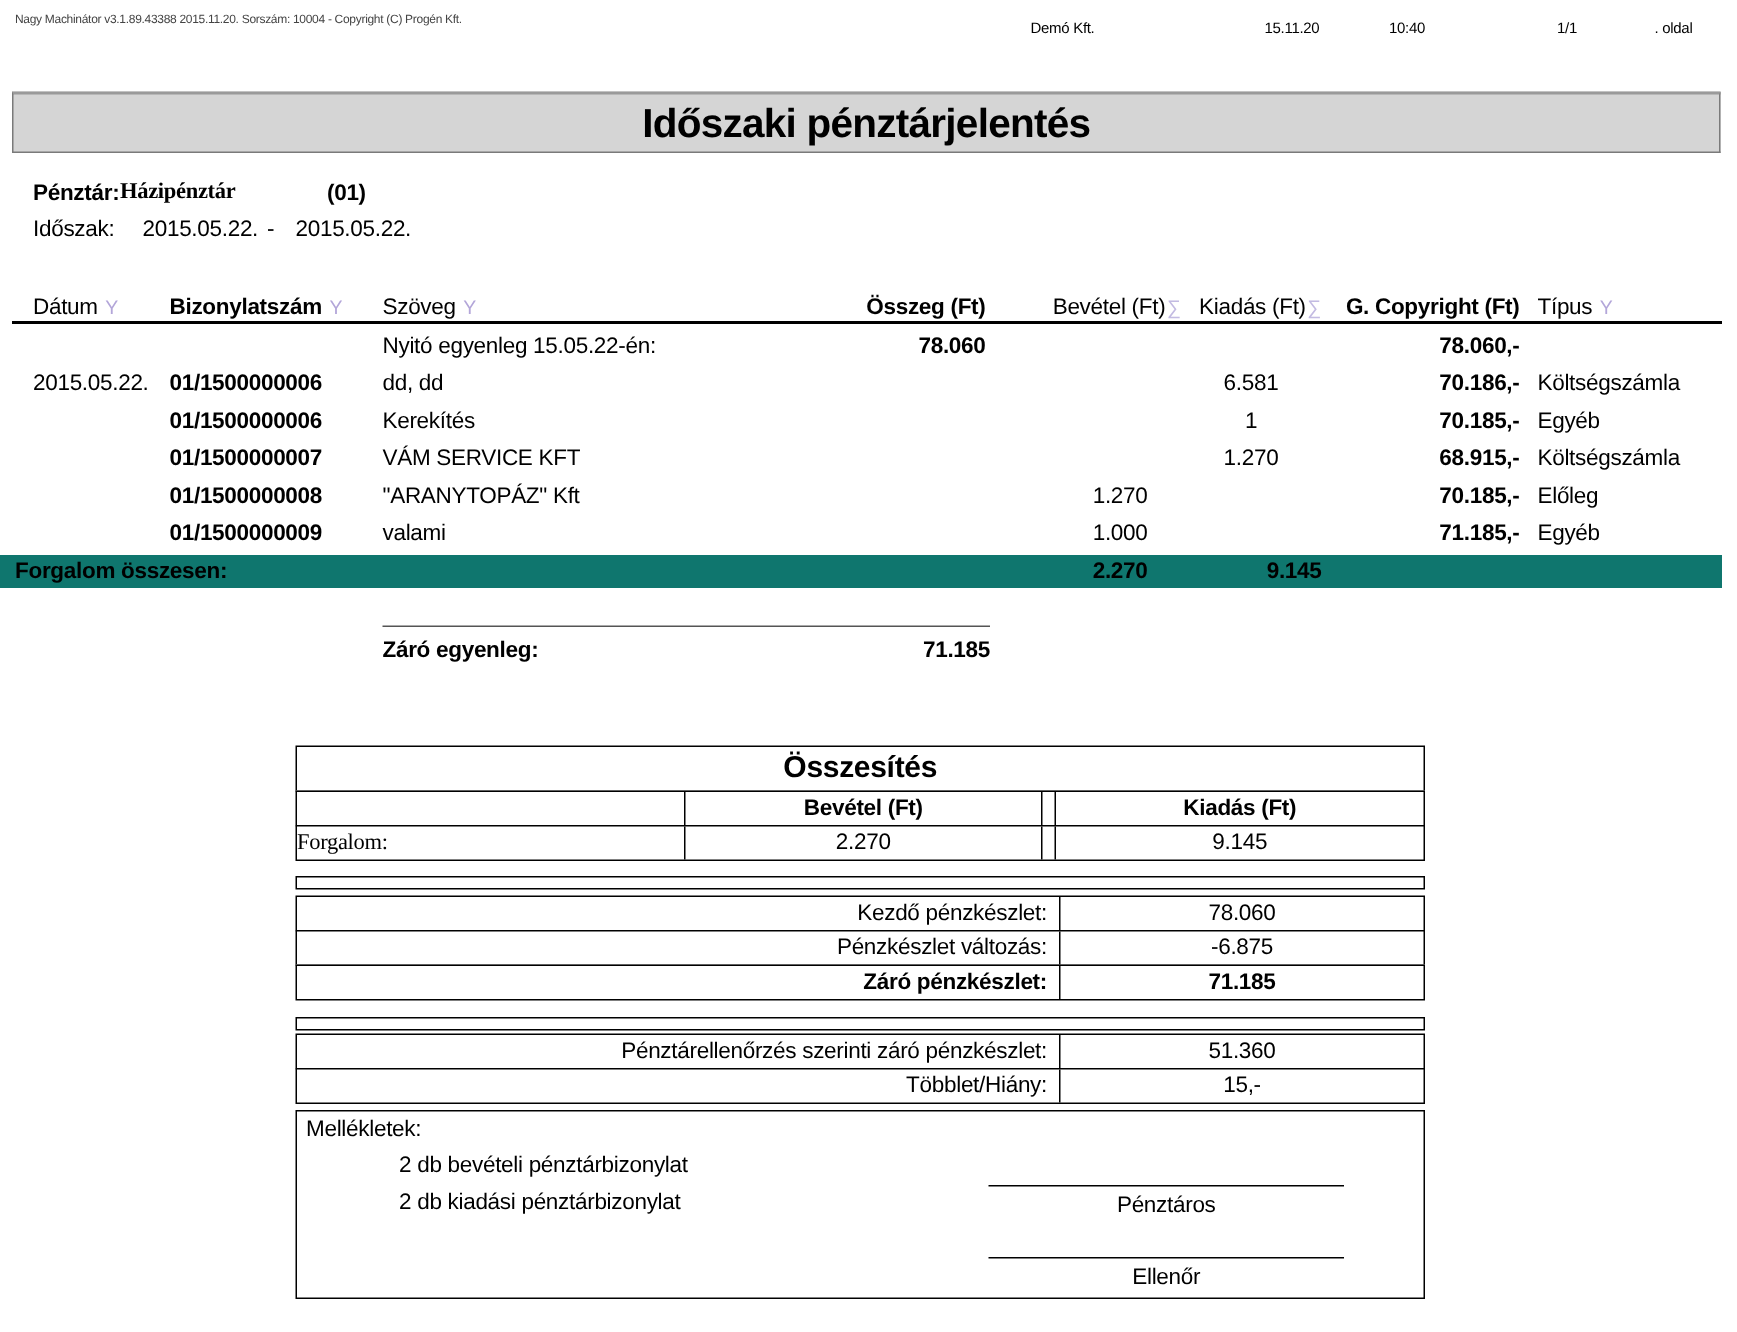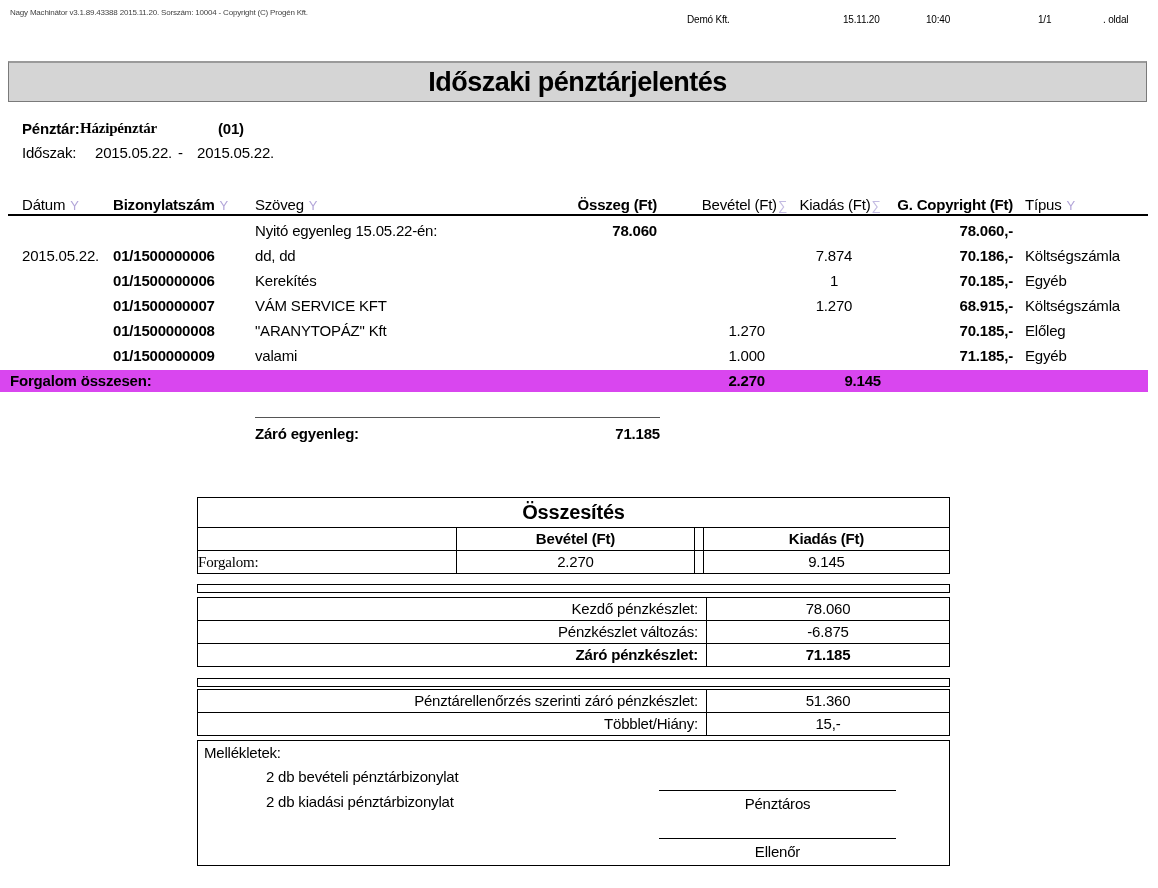--- a/index.html
+++ b/index.html
@@ -33,21 +33,21 @@
   .c-tipus { width:135px; padding-left:12px; }
   .v-bev { padding-right:22px; }
   .v-kia { padding-right:12px; }
   .c-biz, .c-osszeg, .c-egy { font-weight:bold; }
   .h { font-weight:normal !important; }
   .hb { font-weight:bold !important; }
   .ficon { color:#b3a6d9; font-size:13px; margin-left:5px; font-weight:normal; }
   .sicon { color:#c3bbe2; font-size:13px; margin-left:1px; font-weight:normal; }
   .trow.first { padding-top:4px; height:29px; }
 
-  .total-bar { left:0; top:370px; width:1148px; height:22px; background:#d946ef;
+  .total-bar { left:0; top:370px; width:1148px; height:22px; background:#0f766e;
                font-size:15px; font-weight:bold; line-height:22px; }
   .total-bar .lbl { position:absolute; left:10px; }
   .total-bar .tb  { position:absolute; right:383px; }
   .total-bar .tk  { position:absolute; right:267px; }
 
   .closing { left:255px; top:417px; width:405px; border-top:1px solid #555;
              display:flex; justify-content:space-between; padding-top:7px;
              font-size:15px; font-weight:bold; }
 
   
@@ -114,21 +114,21 @@
       <div class="c c-egy">78.060,-</div>
       <div class="c c-tipus"></div>
     </div>
 
     <div class="trow">
       <div class="c c-datum">2015.05.22.</div>
       <div class="c c-biz">01/1500000006</div>
       <div class="c c-szoveg">dd, dd</div>
       <div class="c c-osszeg"></div>
       <div class="c c-bev v-bev"></div>
-      <div class="c c-kia v-kia">7.874</div>
+      <div class="c c-kia v-kia">6.581</div>
       <div class="c c-egy">70.186,-</div>
       <div class="c c-tipus">Költségszámla</div>
     </div>
 
     <div class="trow">
       <div class="c c-datum"></div>
       <div class="c c-biz">01/1500000006</div>
       <div class="c c-szoveg">Kerekítés</div>
       <div class="c c-osszeg"></div>
       <div class="c c-bev v-bev"></div>

